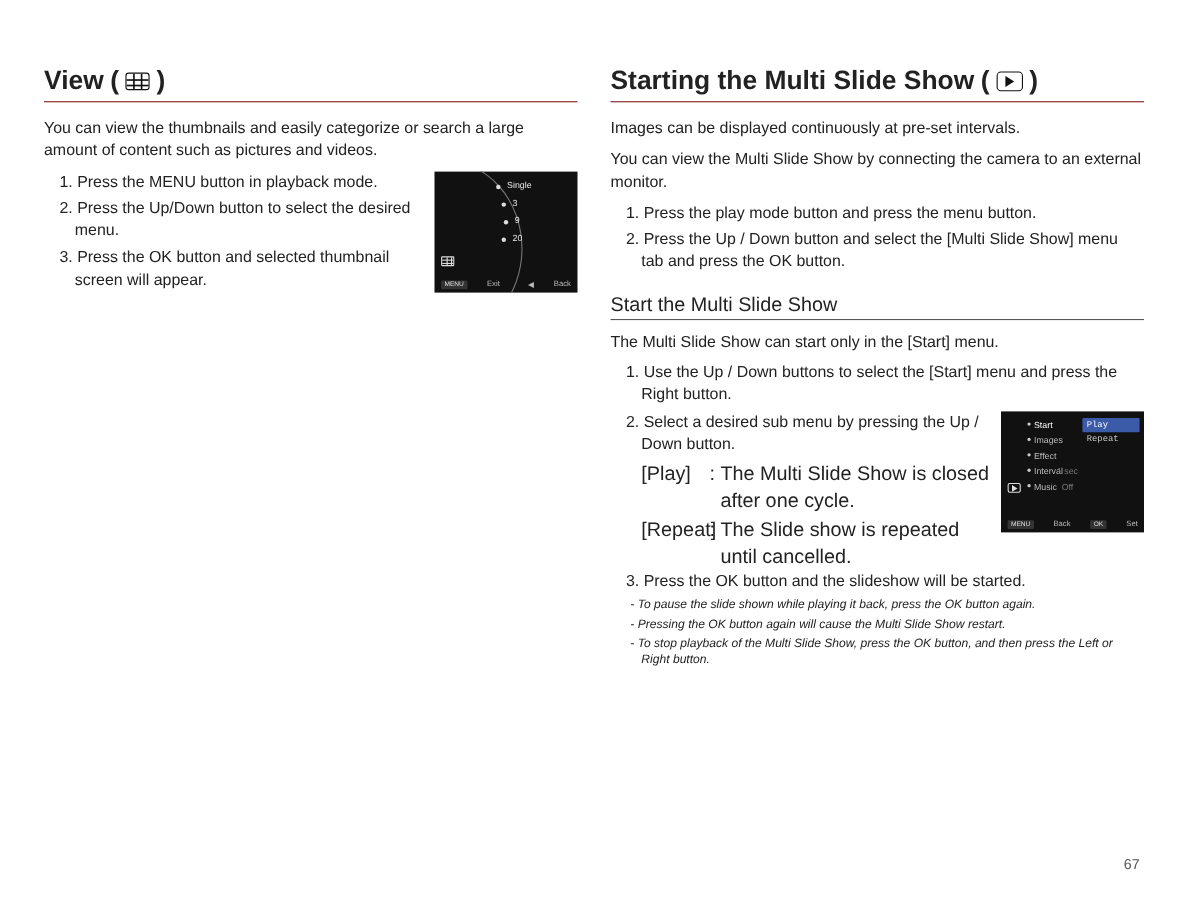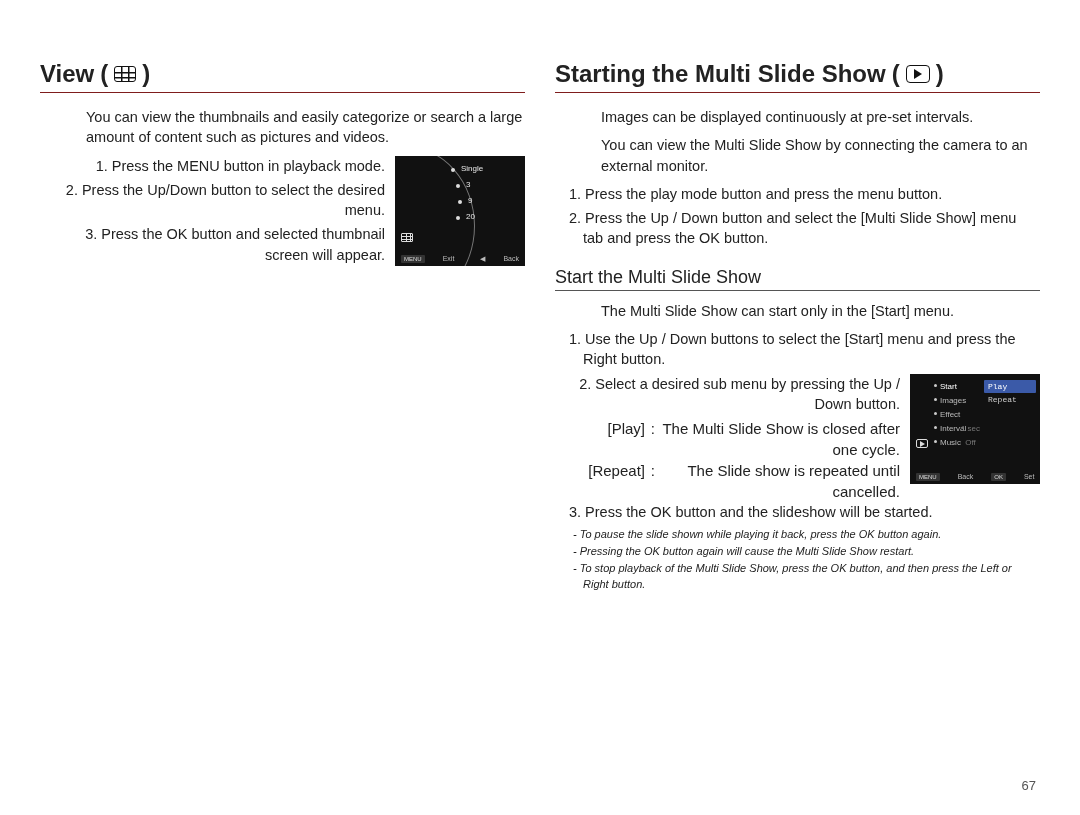--- a/index.html
+++ b/index.html
@@ -1,29 +1,29 @@
 <!DOCTYPE html>
 <html><head>
 <meta charset="utf-8">
 <style>
   * { box-sizing: border-box; margin: 0; padding: 0; }
   html, body { width: 1080px; height: 815px; font-family: Arial, Helvetica, sans-serif; background: #fff; color: #222; }
   .page { display: flex; padding: 60px 40px 30px 40px; gap: 30px; position: relative; height: 100%; }
   .col { flex: 1; }
   h1 { font-size: 24px; font-weight: bold; border-bottom: 1px solid #7f1d1d; padding-bottom: 4px; margin-bottom: 14px; display: flex; align-items: center; gap: 6px; }
   h2 { font-size: 18px; font-weight: normal; border-bottom: 1px solid #555; padding-bottom: 2px; margin: 18px 0 10px 0; }
-  p { font-size: 14.5px; line-height: 1.4; margin-bottom: 8px; margin-left: 46px; }
+  p { font-size: 14.5px; line-height: 1.4; margin-bottom: 8px; }
   ol { list-style: none; padding-left: 14px; }
   ol li { font-size: 14.5px; line-height: 1.4; margin-bottom: 4px; text-indent: -14px; padding-left: 14px; }
   .sub2 { padding-left: 28px; font-size: 11px; line-height: 1.4; margin-bottom: 2px; text-indent: -10px; font-style: italic; }
-  .defrow { display: flex; padding-left: 28px; font-size: 15px; line-height: 1.4; }
+  .defrow { display: flex; padding-left: 28px; font-size: 18px; line-height: 1.4; }
   .defkey { width: 62px; flex-shrink: 0; }
   .defcolon { width: 10px; flex-shrink: 0; }
   .row { display: flex; align-items: flex-start; gap: 10px; }
-  .row .text { flex: 1; text-align: right; }
+  .row .text { flex: 1; }
 
   
   .icon-grid {
     display: inline-block; width: 22px; height: 16px; border:1.5px solid #111; border-radius:3px;
     background:
       linear-gradient(#111,#111) 6px 0/1.5px 100% no-repeat,
       linear-gradient(#111,#111) 13px 0/1.5px 100% no-repeat,
       linear-gradient(#111,#111) 0 4.5px/100% 1.5px no-repeat,
       linear-gradient(#111,#111) 0 10px/100% 1.5px no-repeat;
     vertical-align: -2px;

